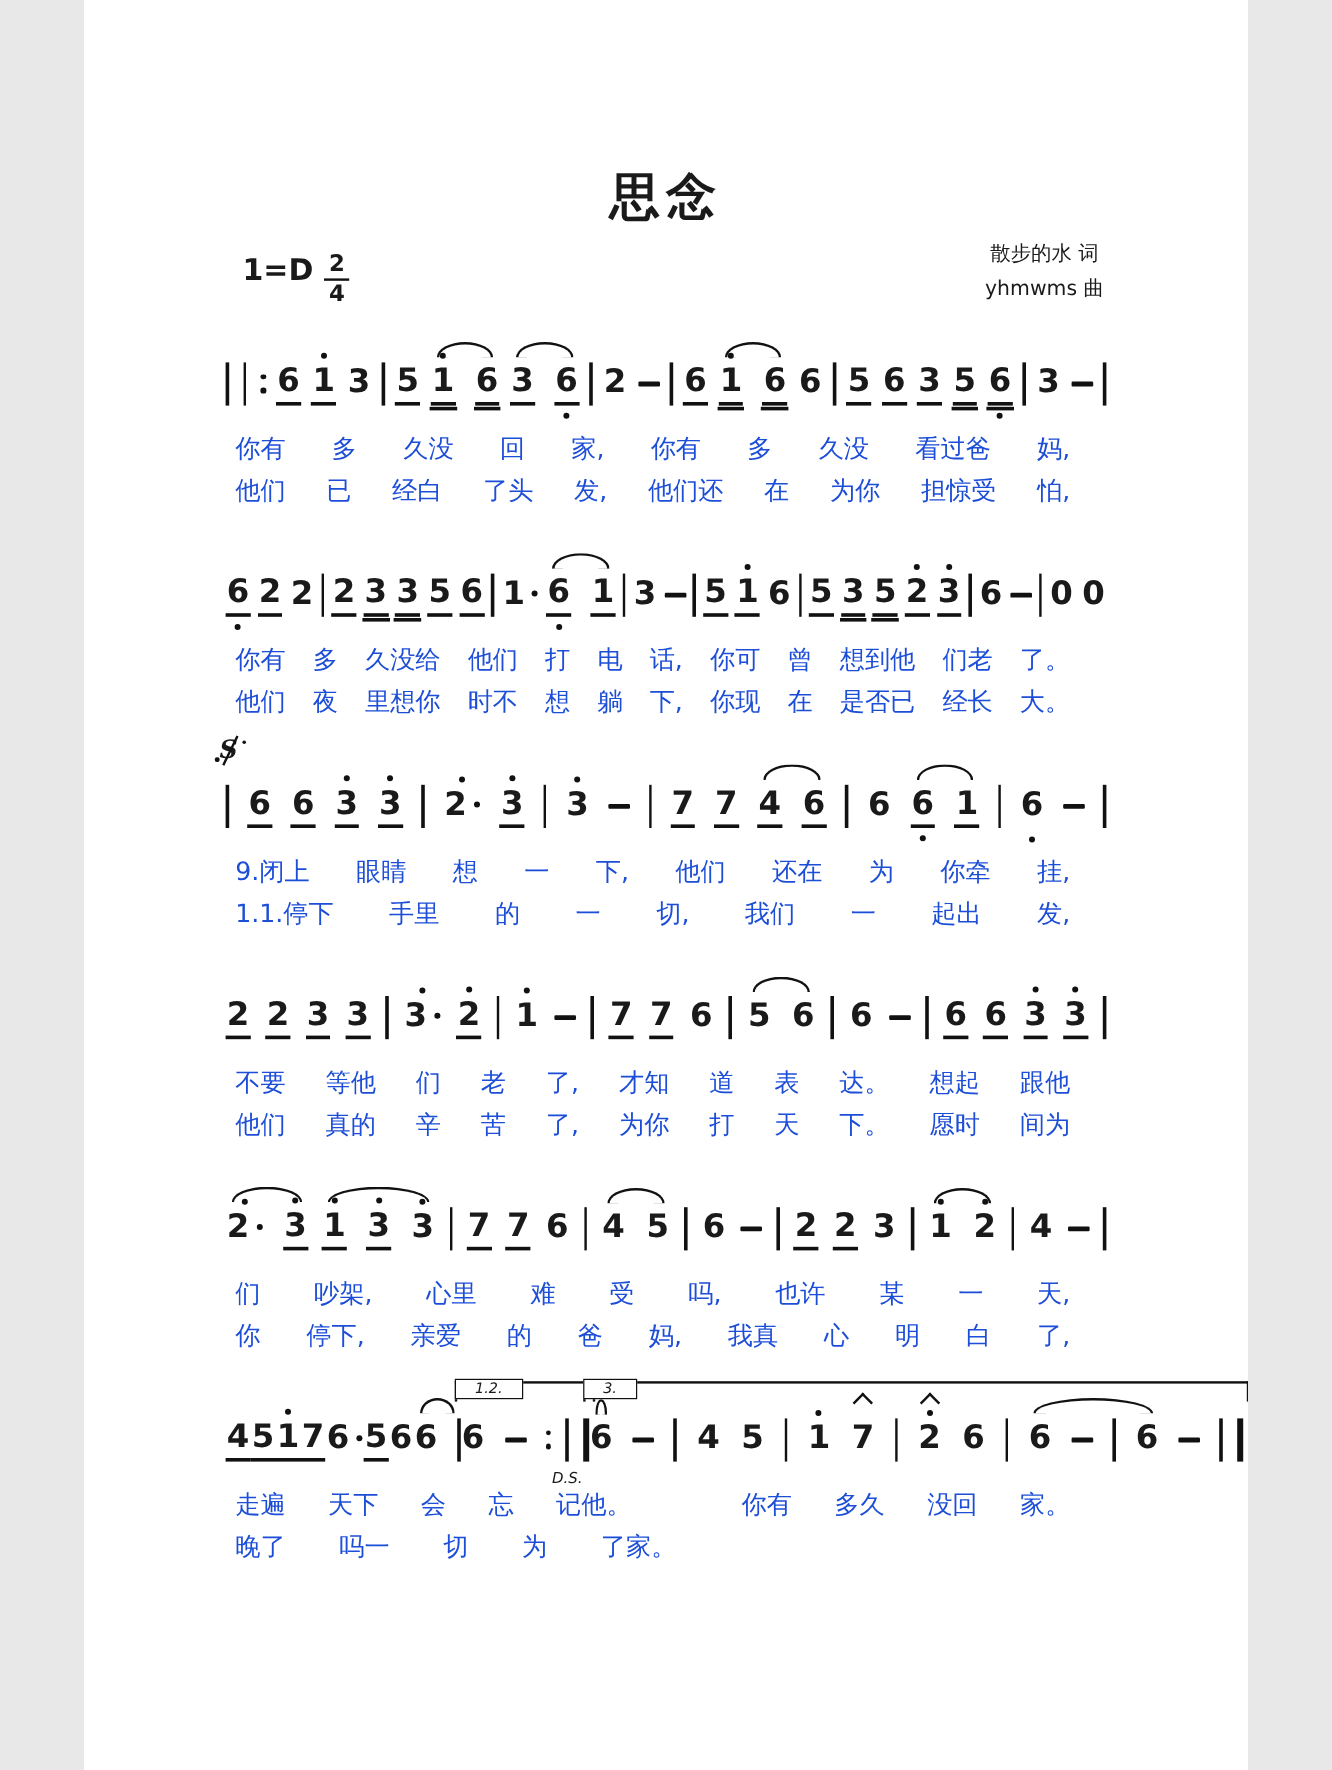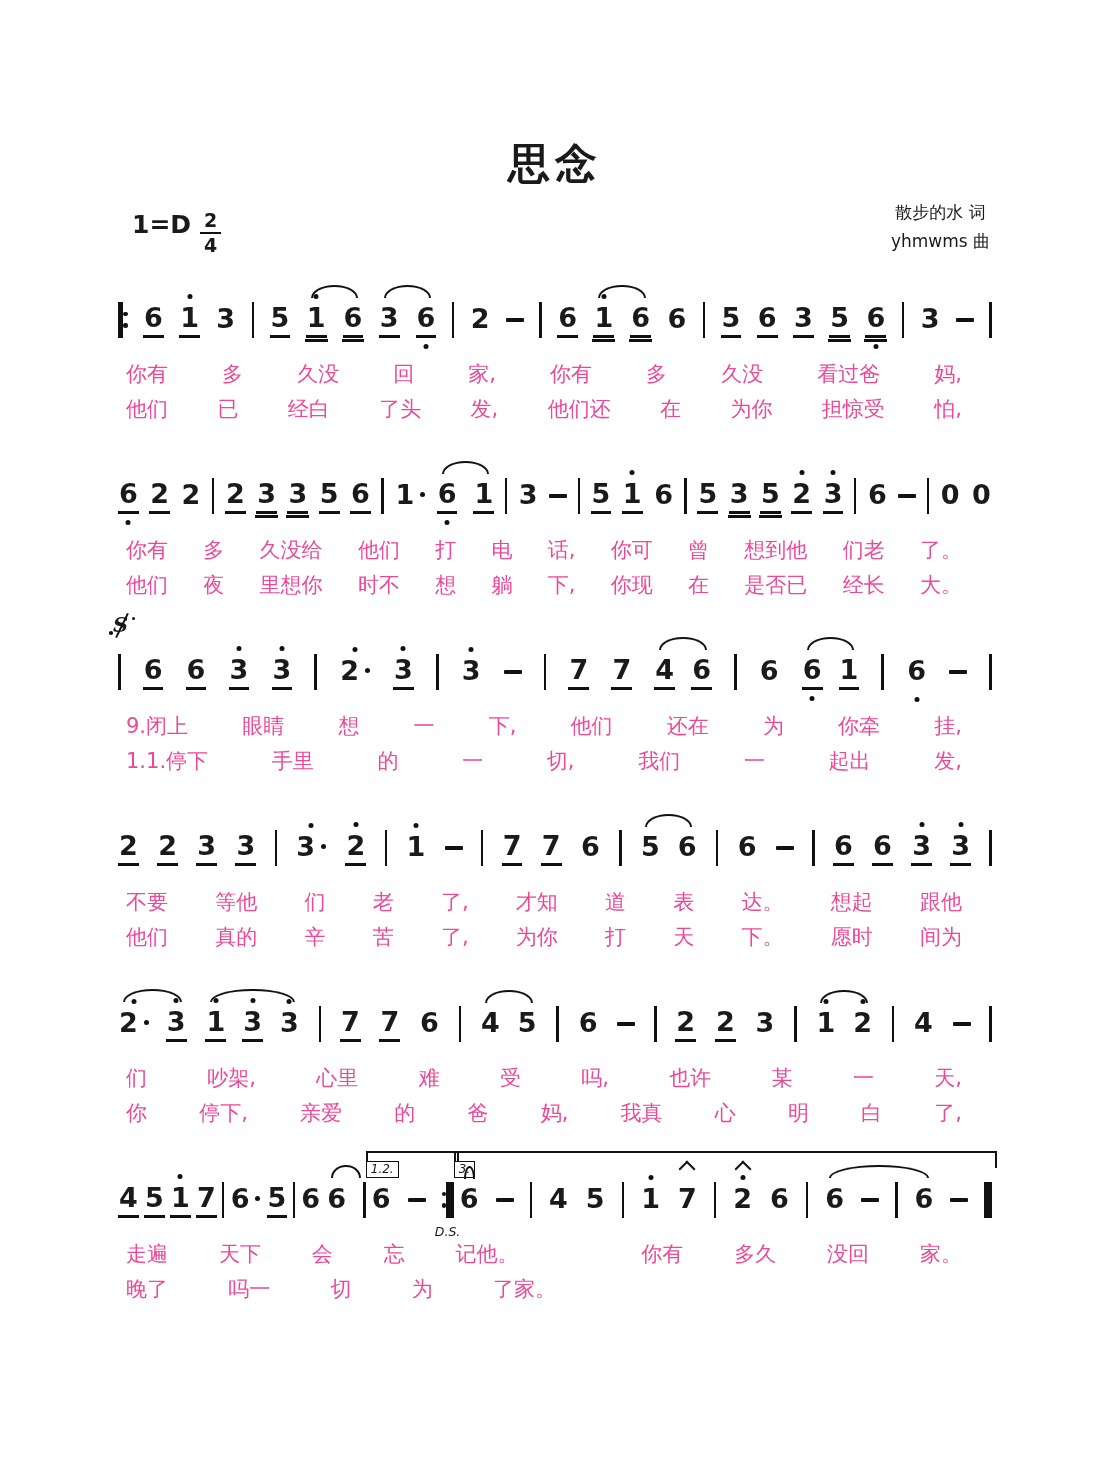--- a/index.html
+++ b/index.html
@@ -1,60 +1,60 @@
 <!DOCTYPE html>
 <html><head>
 <meta charset="utf-8">
 <style>
   html,body{margin:0;padding:0;background:#e8e8e8;}
-  .sheet{position:relative;width:1110px;height:1475px;background:#ffffff;margin:0 auto;
+  .sheet{position:relative;width:970px;height:1475px;background:#ffffff;margin:0 auto;
          font-family:"DejaVu Sans","Liberation Sans",sans-serif;color:#1a1a1a;overflow:hidden;}
   .title{text-align:center;font-size:42px;font-weight:700;padding-top:136px;letter-spacing:5px;}
   .head-row{display:flex;justify-content:space-between;align-items:flex-end;margin:6px 120px 0 132px;}
   .keysig{display:flex;font-size:25px;font-weight:600;}
   .frac{display:inline-flex;flex-direction:column;align-items:center;font-size:19px;font-weight:700;
         line-height:1.1;margin-left:9px;}
   .frac .num{border-bottom:2.5px solid #111;padding:0 4px 1px;}
   .frac .den{padding-top:1px;}
   .credits{text-align:center;font-size:17px;line-height:1.7;}
   .score{margin:40px 118px 0 118px;}
   .system{margin-bottom:45px;}
   .notes{display:flex;justify-content:space-between;align-items:center;height:48px;position:relative;}
   .grp{display:inline-flex;align-items:center;gap:16px;position:relative;}
   .slur::before{content:"";position:absolute;left:5px;right:5px;top:-17px;height:11px;
         border:2px solid #111;border-bottom:none;border-radius:50% 50% 0 0 / 100% 100% 0 0;}
   .volta::before{content:"";position:absolute;left:-5px;right:-5px;top:-31px;height:15px;
         border:2px solid #111;border-bottom:none;}
   .vlabel{position:absolute;top:-33px;left:-5px;font-size:12px;border:1px solid #111;
-        padding:0 4px;background:#fff;line-height:15px;font-style:italic;margin-top:12px;}
+        padding:0 16px;background:#fff;line-height:15px;font-style:italic;}
   .note{position:relative;display:inline-flex;align-items:center;font-size:27px;font-weight:700;
         line-height:1;padding:2px 1px 4px;}
   .u1{border-bottom:3px solid #111;}
   .u2{border-bottom:3px solid #111;}
   .u2::after{content:"";position:absolute;left:-1px;right:-1px;bottom:-7px;height:3px;background:#111;}
   .hi{position:absolute;top:-8px;left:50%;transform:translateX(-50%);width:5px;height:5px;border-radius:50%;background:#111;}
   .lo{position:absolute;bottom:-14px;left:50%;transform:translateX(-50%);width:5px;height:5px;border-radius:50%;background:#111;}
   .caret{position:absolute;top:-20px;left:50%;width:10px;height:10px;border-top:2.5px solid #111;
         border-right:2.5px solid #111;transform:translateX(-50%) rotate(-45deg);}
   .rd{display:inline-block;width:5px;height:5px;border-radius:50%;background:#111;margin-left:6px;}
   .dash{width:18px;height:4.5px;background:#111;border-radius:1px;}
   .bar{width:2.5px;height:36px;background:#111;}
   .bar.th{width:5px;}
-  .brep{display:inline-flex;align-items:center;gap:0;position:relative;}
+  .brep{display:inline-flex;align-items:center;gap:12px;position:relative;}
   .dots{display:flex;flex-direction:column;gap:7px;}
   .dots i{width:4.5px;height:4.5px;border-radius:50%;background:#111;display:block;}
   .ds{position:absolute;top:42px;left:50%;transform:translateX(-50%);font-size:12.5px;font-style:italic;white-space:nowrap;}
   .segno{position:absolute;top:-42px;left:-5px;width:18px;height:28px;}
   .segno .s{font-size:21px;font-weight:700;font-style:italic;font-family:"DejaVu Serif","Liberation Serif",serif;}
   .segno .sl{position:absolute;left:8px;top:0;width:2px;height:27px;background:#111;transform:rotate(26deg);}
   .segno .d1{position:absolute;right:-4px;top:5px;width:3.5px;height:3.5px;border-radius:50%;background:#111;}
   .segno .d2{position:absolute;left:-4px;bottom:5px;width:3.5px;height:3.5px;border-radius:50%;background:#111;}
   .lyrics{margin-top:13px;}
   .lyr{display:flex;justify-content:space-between;font-size:21px;line-height:35px;
-        padding:0 30px 0 8px;color:#ec4899;gap:11px;}
+        padding:0 30px 0 8px;color:#1d4ed8;gap:11px;}
   .syl{white-space:nowrap;}
 </style>
 </head>
 <body>
 
 <div class="sheet">
   <div class="title">思念</div>
   <div class="head-row">
     <div class="keysig">
       <span>1=D</span>

